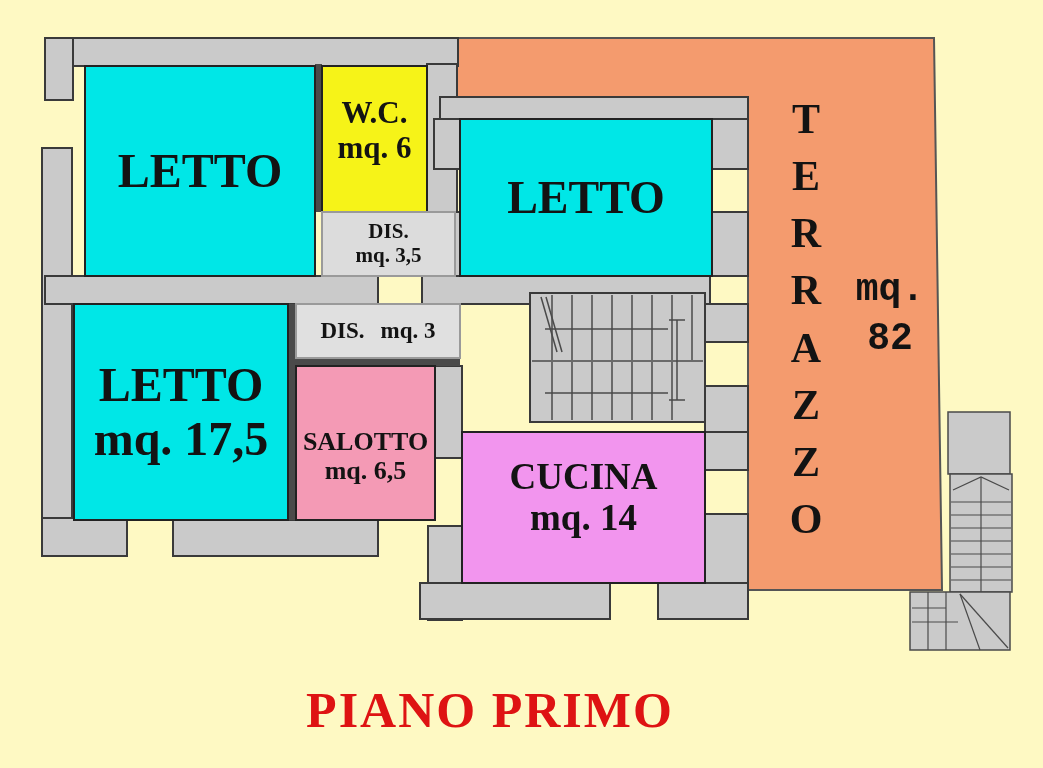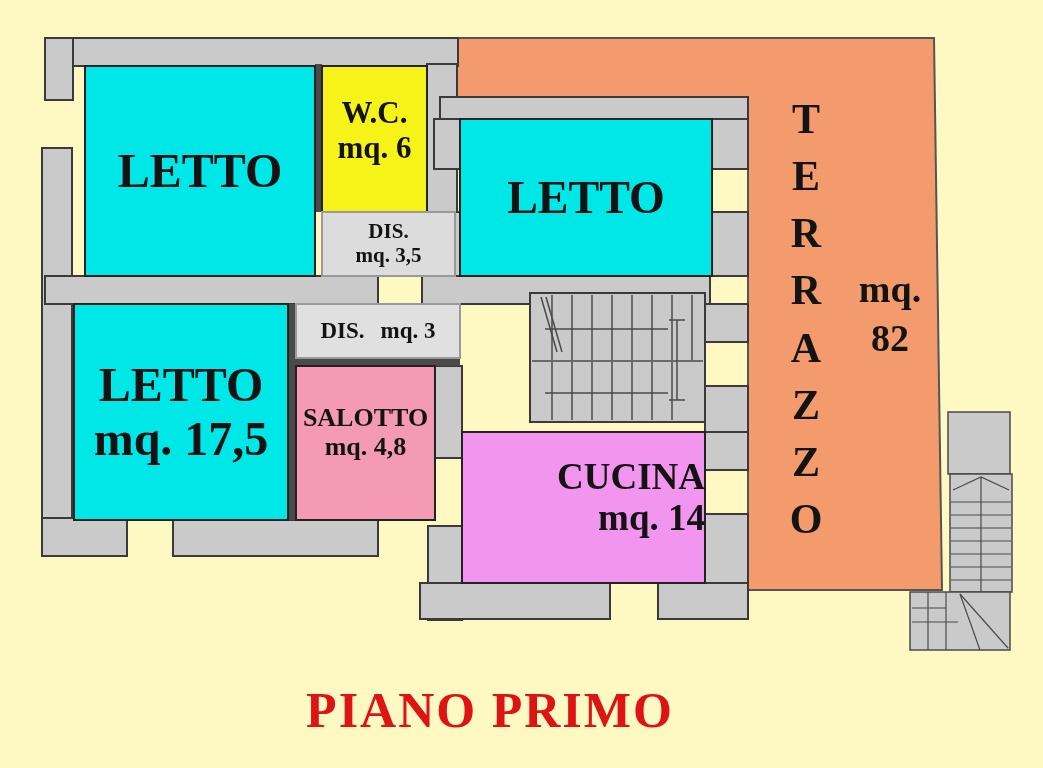--- a/index.html
+++ b/index.html
@@ -147,41 +147,41 @@
   <div class="room-label" style="left:74px;top:304px;width:214px;height:216px;font-size:48px;">
     <span>LETTO</span>
     <span>mq. 17,5</span>
   </div>
 
   <div class="room-label row" style="left:296px;top:304px;width:164px;height:54px;font-size:23px;">
     <span>DIS.</span>
     <span>mq. 3</span>
   </div>
 
-  <div class="room-label" style="left:296px;top:346px;width:139px;height:172px;font-size:26px;">
+  <div class="room-label" style="left:296px;top:370px;width:139px;height:172px;font-size:26px;">
     <span>SALOTTO</span>
-    <span>mq. 4,8</span>
+    <span>mq. 6,5</span>
   </div>
 
-  <div class="room-label" style="left:462px;top:432px;width:243px;height:130px;font-size:37px;align-items:flex-end;">
+  <div class="room-label" style="left:462px;top:432px;width:243px;height:130px;font-size:37px;">
     <span>CUCINA</span>
     <span>mq. 14</span>
   </div>
 
   <div class="terr-letters" style="left:770px;top:95px;width:72px;height:448px;font-size:42px;">
     <span>T</span>
     <span>E</span>
     <span>R</span>
     <span>R</span>
     <span>A</span>
     <span>Z</span>
     <span>Z</span>
     <span>O</span>
   </div>
 
-  <div class="room-label" style="left:835px;top:258px;width:110px;height:112px;font-size:38px;line-height:1.3;">
+  <div class="room-label" style="left:835px;top:258px;width:110px;height:112px;font-size:38px;line-height:1.3;font-family:Liberation Mono, monospace;">
     <span>mq.</span>
     <span>82</span>
   </div>
 
   <div class="title" style="left:240px;top:672px;width:500px;height:76px;font-size:50px;">PIANO PRIMO</div>
 
 </div>
 
 </body></html>

